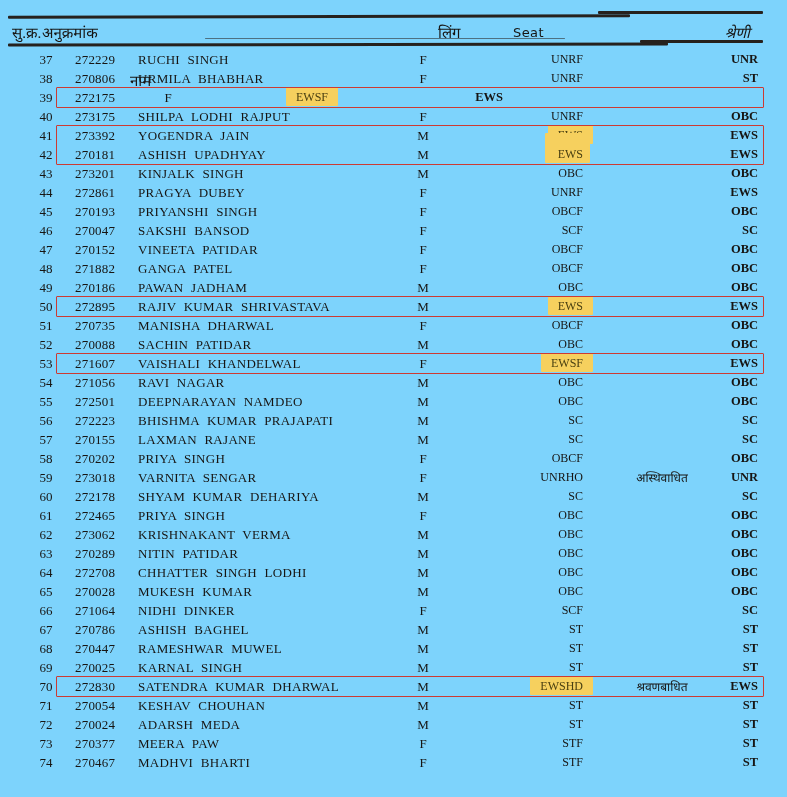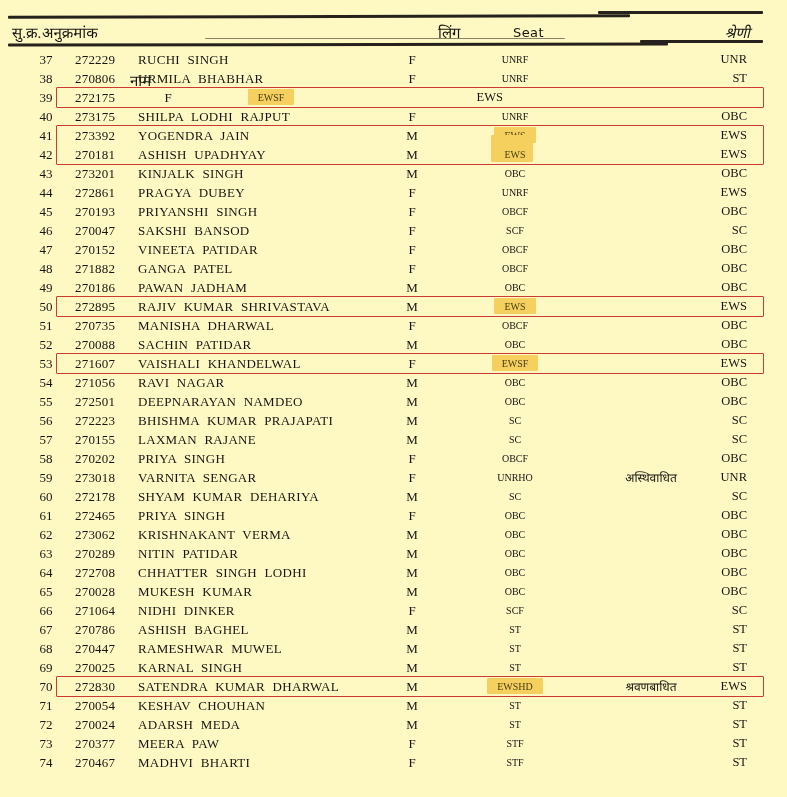--- a/index.html
+++ b/index.html
@@ -1,19 +1,19 @@
 <!DOCTYPE html>
 <html style="--hl: #f6d05e; --red: #cd3a32;"><head>
 <meta charset="utf-8">
 <style>
   html,body{margin:0;padding:0;}
   .page{
     position:relative;
     width:787px;height:797px;
-    background:#fef9c3;
+    background:#7dd3fc;
     font-family:"Liberation Serif","DejaVu Serif",serif;
     color:#171513;
     overflow:hidden;
   }
   
   .rule{position:absolute;background:#26211d;border-radius:1px;}
   .rule-top-a{left:8px;top:15px;width:622px;height:3px;transform:rotate(-0.12deg);}
   .rule-top-b{left:598px;top:11px;width:165px;height:3px;}
   .rule-hdr-a{left:8px;top:43px;width:660px;height:3px;transform:rotate(-0.10deg);}
   .rule-hdr-b{left:640px;top:40px;width:123px;height:3px;}
@@ -28,23 +28,23 @@
   .hdr-seat{left:513px;font-family:"DejaVu Sans","Liberation Sans",sans-serif;font-size:13px;letter-spacing:.4px;}
   .hdr-category{right:37px;font-style:italic;}
 
   
   .tbody{position:absolute;left:4px;top:50px;width:787px;}
   .row{display:flex;align-items:center;height:19px;font-size:13px;}
   .c-sn{width:48px;margin-left:18px;text-align:center;}
   .c-roll{width:68px;padding-left:5px;box-sizing:border-box;text-align:left;letter-spacing:.2px;}
   .c-name{flex:1;letter-spacing:.3px;word-spacing:4px;white-space:nowrap;overflow:hidden;}
   .c-gender{width:60px;text-align:center;}
-  .c-seat{width:130px;padding-left:16px;box-sizing:border-box;text-align:center;font-size:10px;}
+  .c-seat{width:130px;padding-left:16px;box-sizing:border-box;text-align:right;font-size:12px;}
   .c-remark{width:120px;padding-left:38px;box-sizing:border-box;text-align:center;font-size:12px;white-space:nowrap;}
-  .c-cat{width:55px;margin-right:44px;text-align:right;font-size:12.5px;}
+  .c-cat{width:55px;margin-right:33px;text-align:right;font-size:12.5px;font-weight:bold;}
 
   
   .hl{position:relative;z-index:0;color:#4a4012;}
   .hl::before{
     content:"";position:absolute;z-index:-1;
     left:-10px;right:-10px;top:-3px;bottom:-2px;
     background:var(--hl,#f6d05e);
     border-radius:1px;
   }
   .hl.tall::before{top:-14px;left:-13px;right:-7px;}

